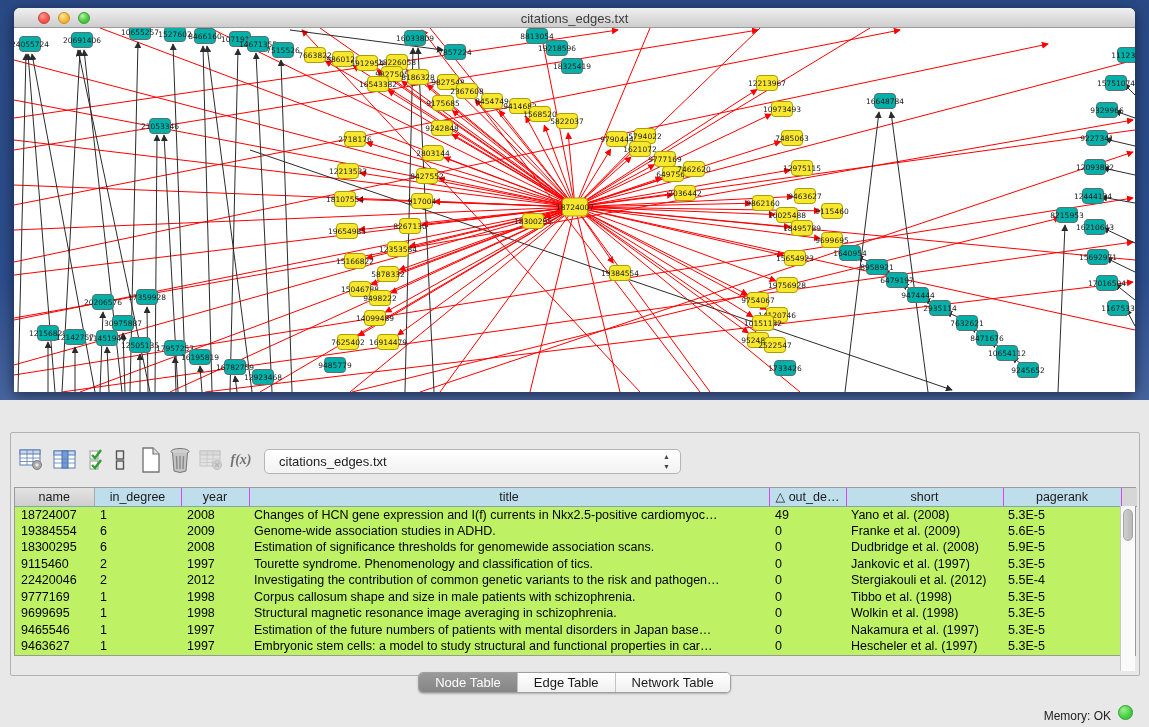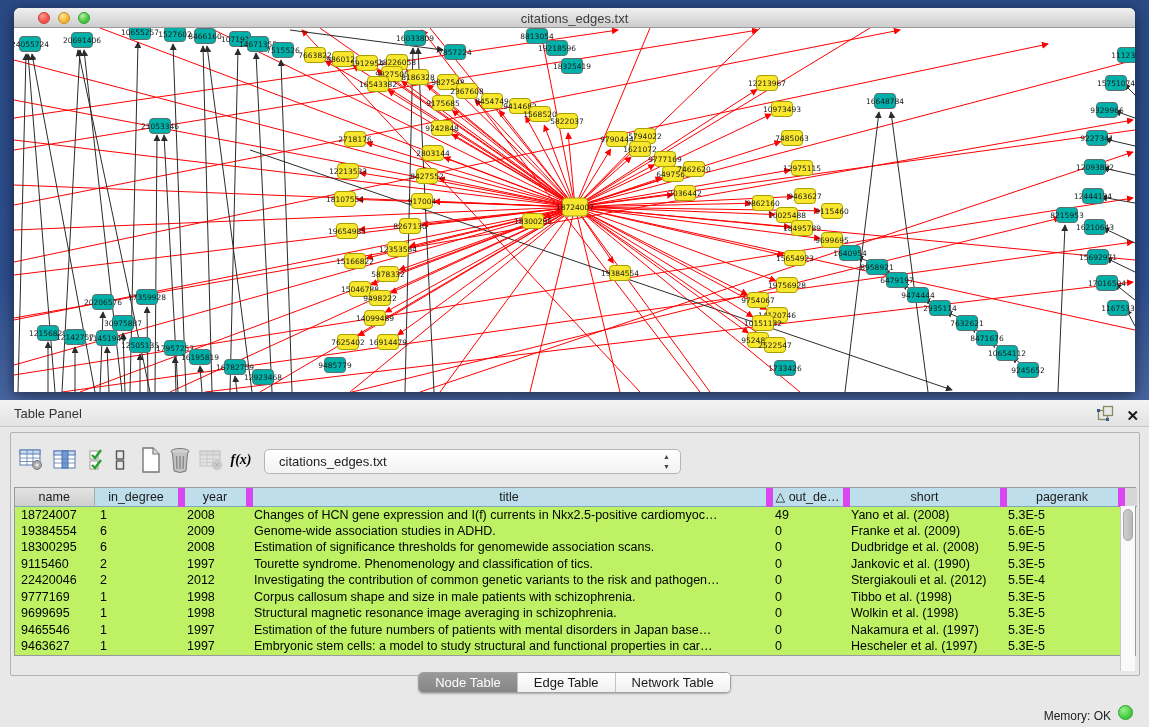--- a/index.html
+++ b/index.html
@@ -31,21 +31,21 @@
   .toolbar{position:absolute;left:0;top:10px;width:100%;height:36px;}
   .tbtn{position:absolute;top:2px;width:28px;height:30px;display:flex;align-items:center;justify-content:center;}
   .combo{position:absolute;left:253px;top:6px;width:417px;height:25px;background:linear-gradient(180deg,#fff,#f2f2f2);
          border:1px solid #b5b5b5;border-radius:5px;font-size:13px;color:#222;}
   .combo-text{position:absolute;left:14px;top:4px;}
   .combo-arrows{position:absolute;right:10px;top:2px;font-size:7px;color:#444;line-height:10px;text-align:center;}
   
   .dtable{position:absolute;left:3px;top:54px;width:1122px;border:1px solid #9a9a9a;background:#bef264;}
   table.grid{border-collapse:collapse;table-layout:fixed;width:1122px;font-size:12.5px;color:#000;}
   table.grid th{height:18px;font-weight:normal;text-align:center;font-size:12.5px;color:#1a1a1a;
-        background:#bfdeec;border-right:7px solid #d946ef;border-bottom:1px solid #7fa5b8;overflow:hidden;white-space:nowrap;}
+        background:#bfdeec;border-right:1px solid #d946ef;border-bottom:1px solid #7fa5b8;overflow:hidden;white-space:nowrap;}
   table.grid th.gray{background:linear-gradient(180deg,#e3e3e3,#cfcfcf);border-right:1px solid #a9a9a9;}
   table.grid th.corner{background:#d6d6d6;border-right:none;}
   table.grid td{height:16.5px;padding:0 5px;overflow:hidden;white-space:nowrap;text-overflow:ellipsis;border:none;}
   table.grid td.num{padding-left:6px;}
   .vscroll{position:absolute;right:0px;top:18px;width:15px;height:165px;background:#fafafa;border-left:1px solid #c9c9c9;}
   .vthumb{position:absolute;left:2px;top:3px;width:10px;height:32px;border-radius:6px;
           background:linear-gradient(90deg,#cfcfcf,#b9b9b9);border:1px solid #a5a5a5;}
   
   .tabs{position:absolute;left:0;right:0;top:272px;display:flex;justify-content:center;}
   .seg{display:flex;border:1px solid #9f9f9f;border-radius:5px;overflow:hidden;background:#fff;
@@ -442,34 +442,20 @@
             <text x="335" y="367.5" text-anchor="middle" font-size="7.5" font-family="DejaVu Sans, sans-serif" fill="#1a1a1a">9485779</text>
             <rect x="774.5" y="360.5" width="21" height="15" rx="3.5" fill="#00b1a9" stroke="#5f6f6f" stroke-width="1"></rect>
             <text x="785" y="370.5" text-anchor="middle" font-size="7.5" font-family="DejaVu Sans, sans-serif" fill="#1a1a1a">1733426</text>
             <rect x="562.5" y="198" width="25" height="18" rx="3.5" fill="#f9e72e" stroke="#a8a000" stroke-width="1"></rect>
             <text x="575" y="209.5" text-anchor="middle" font-size="7.5" font-family="DejaVu Sans, sans-serif" fill="#1a1a1a">18724007</text>
           </svg></div>
     </div>
   </div>
 
   <div class="table-panel">
-    <div class="panel-header">
-      <div class="panel-title">Table Panel</div>
-      <div class="panel-hicons">
-        <span>
-          <svg width="17" height="16" viewBox="0 0 17 16">
-            <rect x="1.5" y="5.5" width="9" height="9" fill="none" stroke="#8b8b60" stroke-width="1.3"></rect>
-            <rect x="6.5" y="1.5" width="9" height="9" fill="#e9e9e9" stroke="#8b8b60" stroke-width="1.3"></rect>
-            <rect x="0" y="4" width="3" height="3" fill="#3a5a8c"></rect>
-              <rect x="9" y="13" width="3" height="3" fill="#3a5a8c"></rect>
-          </svg>
-        </span>
-        <span class="xicon">✕</span>
-      </div>
-    </div>
 
     <div class="groupbox">
       <div class="toolbar">
         <div class="tbtn" style="left:6px">
           <svg width="24" height="22" viewBox="0 0 24 22">
             <rect x="1" y="1" width="20" height="15" fill="#fff" stroke="#5b7db1"></rect>
             <rect x="1" y="1" width="20" height="4" fill="#c7d9f0" stroke="#5b7db1"></rect>
             <path d="M8,1V16 M14,1V16 M1,9H21 M1,12.5H21" stroke="#5b7db1" stroke-width="0.8" fill="none"></path>
             <circle cx="18" cy="16" r="4.5" fill="#a9a9a9" stroke="#7c7c7c"></circle>
               <circle cx="18" cy="16" r="1.7" fill="#e8e8e8"></circle>
@@ -512,21 +498,21 @@
         </div>
         <div class="tbtn" style="left:186px;opacity:.45">
           <svg width="24" height="22" viewBox="0 0 24 22">
             <rect x="1" y="2" width="20" height="15" fill="#dcdcdc" stroke="#9a9a9a"></rect>
             <rect x="1" y="2" width="20" height="4" fill="#c9c9c9" stroke="#9a9a9a"></rect>
             <path d="M8,2V17 M14,2V17 M1,10H21 M1,13.5H21" stroke="#9a9a9a" stroke-width="0.8"></path>
             <circle cx="18" cy="16" r="4.5" fill="#b5b5b5" stroke="#8a8a8a"></circle>
             <path d="M16,14 L20,18 M20,14 L16,18" stroke="#777" stroke-width="1.3"></path>
           </svg>
         </div>
-        <div class="tbtn" style="left:216px;font-style:italic;font-weight:bold;font-size:14px;color:#000000;font-family:'Liberation Serif',serif;">f(x)</div>
+        <div class="tbtn" style="left:216px;font-style:italic;font-weight:bold;font-size:14px;color:#737373;font-family:'Liberation Serif',serif;">f(x)</div>
         <div class="combo">
           <span class="combo-text">citations_edges.txt</span>
           <span class="combo-arrows">▲<br>▼</span>
         </div>
       </div>
 
       <div class="dtable">
         <table class="grid">
           <colgroup id="cols">
               <col style="width: 79px;">
@@ -580,21 +566,21 @@
                 <td>Dudbridge et al. (2008)</td>
                 <td>5.9E-5</td>
                 <td></td>
               </tr>
               <tr>
                 <td class="num">9115460</td>
                 <td class="num">2</td>
                 <td class="num">1997</td>
                 <td>Tourette syndrome. Phenomenology and classification of tics.</td>
                 <td class="num">0</td>
-                <td>Jankovic et al. (1990)</td>
+                <td>Jankovic et al. (1997)</td>
                 <td>5.3E-5</td>
                 <td></td>
               </tr>
               <tr>
                 <td class="num">22420046</td>
                 <td class="num">2</td>
                 <td class="num">2012</td>
                 <td>Investigating the contribution of common genetic variants to the risk and pathogen…</td>
                 <td class="num">0</td>
                 <td>Stergiakouli et al. (2012)</td>

